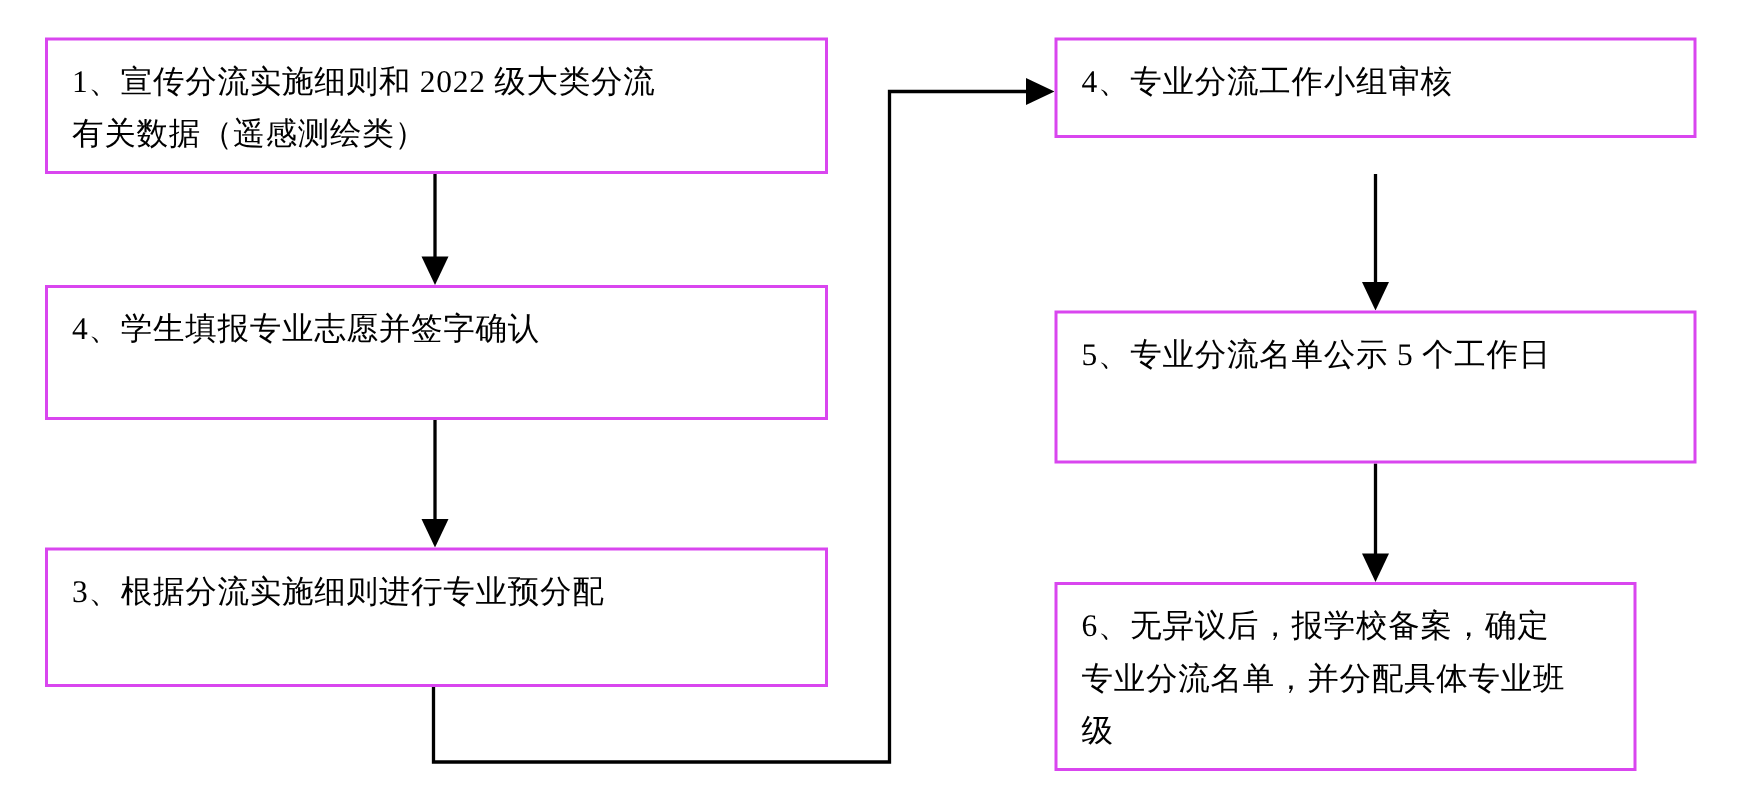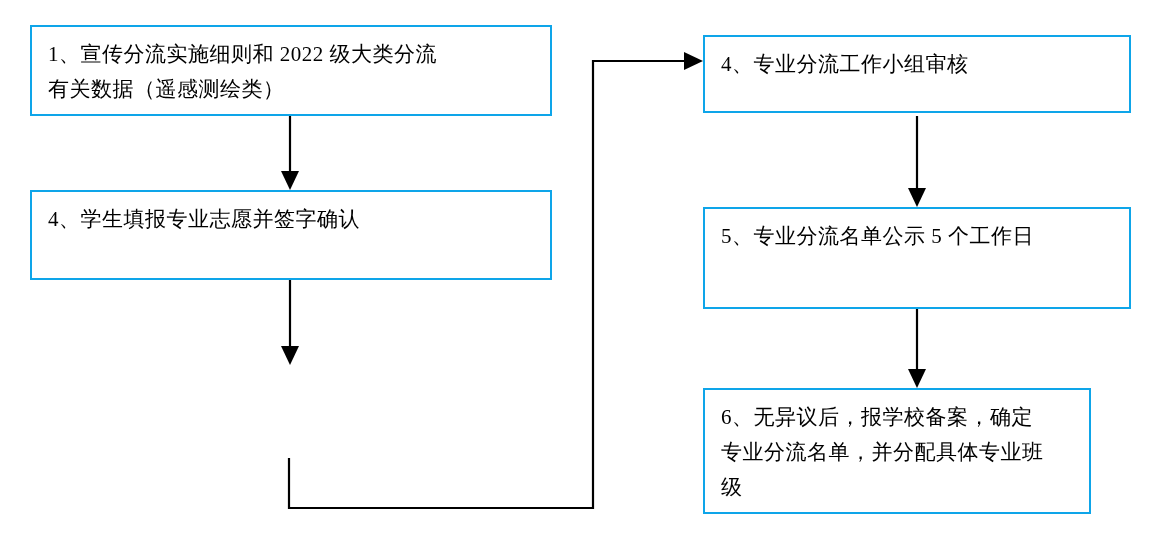--- a/index.html
+++ b/index.html
@@ -11,21 +11,21 @@
     position: relative;
     width: 1172px;
     height: 540px;
     background: #ffffff;
     overflow: hidden;
     font-family: "Liberation Serif", "DejaVu Serif", serif;
   }
   .node {
     position: absolute;
     box-sizing: border-box;
-    border: 2px solid #0ea5e9;
+    border: 2px solid #d946ef;
     background: #ffffff;
     padding: 10px 14px 6px 16px;
   }
   .node-text {
     display: block;
     font-family: "Liberation Serif", "DejaVu Serif", serif;
     font-size: 21px;
     line-height: 35px;
     color: #000000;
     letter-spacing: 0.5px;
@@ -88,22 +88,25 @@
 
   <div class="node" style="left:30px; top:25px; width:522px; height:91px;">
     <span class="node-text">1、宣传分流实施细则和 2022 级大类分流
 有关数据（遥感测绘类）</span>
   </div>
 
   <div class="node" style="left:30px; top:190px; width:522px; height:90px;">
     <span class="node-text">4、学生填报专业志愿并签字确认</span>
   </div>
 
+  <div class="node" style="left:30px; top:365px; width:522px; height:93px;">
+    <span class="node-text">3、根据分流实施细则进行专业预分配</span>
+  </div>
 
-  <div class="node" style="left:703px; top:35px; width:428px; height:78px;">
+  <div class="node" style="left:703px; top:25px; width:428px; height:67px;">
     <span class="node-text">4、专业分流工作小组审核</span>
   </div>
 
   <div class="node" style="left:703px; top:207px; width:428px; height:102px;">
     <span class="node-text">5、专业分流名单公示 5 个工作日</span>
   </div>
 
   <div class="node" style="left:703px; top:388px; width:388px; height:126px;">
     <span class="node-text">6、无异议后，报学校备案，确定
 专业分流名单，并分配具体专业班

